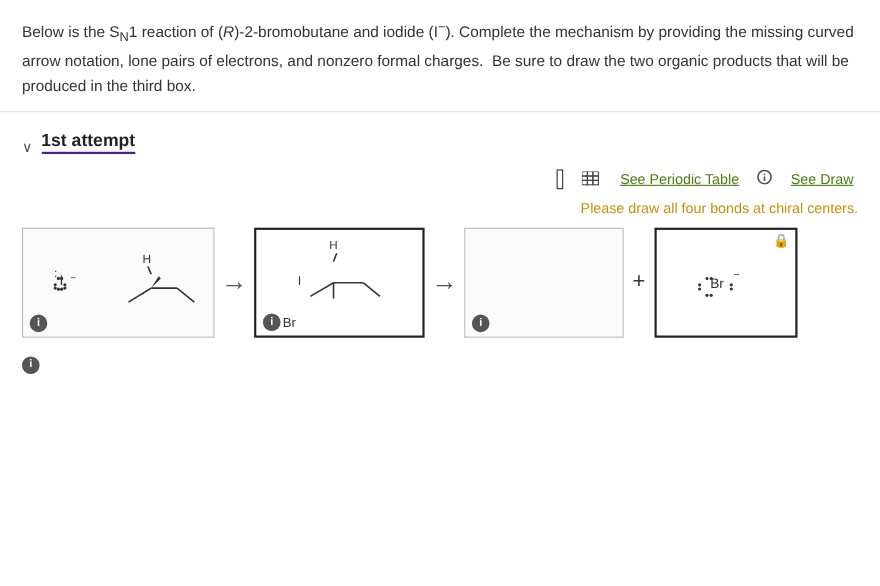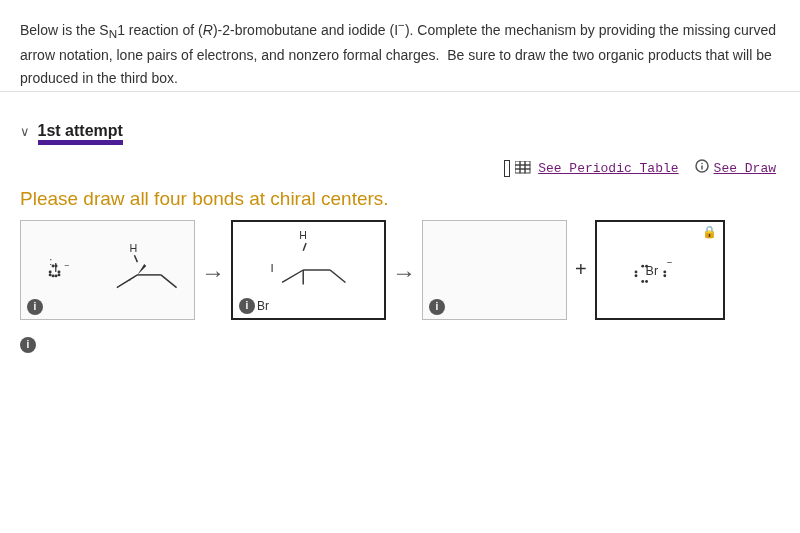--- a/index.html
+++ b/index.html
@@ -6,56 +6,56 @@
     body {
       font-family: Arial, sans-serif;
       font-size: 14px;
       background: #fff;
       color: #333;
       width: 800px;
       min-height: 533px;
     }
 
     .top-section {
-      padding: 16px 20px 2px 20px;
+      padding: 16px 20px 12px 20px;
       border-bottom: 1px solid #e0e0e0;
       line-height: 1.6;
     }
 
     .attempt-section {
       padding: 10px 20px 0 20px;
     }
 
     .toolbar-row {
       display: flex;
       justify-content: flex-end;
       align-items: center;
       gap: 16px;
       margin-bottom: 10px;
       padding-right: 4px;
     }
 
     .toolbar-btn {
       display: flex;
       align-items: center;
-      gap: 5px;
-      color: #701a75;
+      gap: 17px;
+      color: #4d7c0f;
       font-size: 13px;
       cursor: pointer;
       text-decoration: underline;
       border: none;
       background: none;
       padding: 0;
-      font-family: Liberation Mono, monospace;
     }
 
     .warning-text {
       color: #c9900c;
-      font-size: 19px;
+      font-size: 13px;
       margin-bottom: 10px;
+      text-align: right;
     }
 
     .reaction-row {
       display: flex;
       align-items: center;
       gap: 6px;
       margin-bottom: 12px;
       flex-wrap: nowrap;
     }
 
@@ -144,24 +144,23 @@
       margin-top: 1px;
     }
 
     .footnote-text {
       font-size: 13px;
       color: #333;
       line-height: 1.5;
     }
 
     .red-underline {
-      border-bottom: 5px solid #4c1d95;
+      border-bottom: 2px solid #4c1d95;
       display: inline-block;
       margin-bottom: 8px;
-      margin-top: 12px;
     }
   </style>
 </head>
 <body>
 
 <div class="top-section">
   <p>
     Below is the S<sub>N</sub>1 reaction of (<em>R</em>)-2-bromobutane and iodide (I<sup>−</sup>). Complete the mechanism by providing the missing curved arrow notation, lone pairs of electrons, and nonzero formal charges.&nbsp; Be sure to draw the two organic products that will be produced in the third box.
   </p>
 </div>

